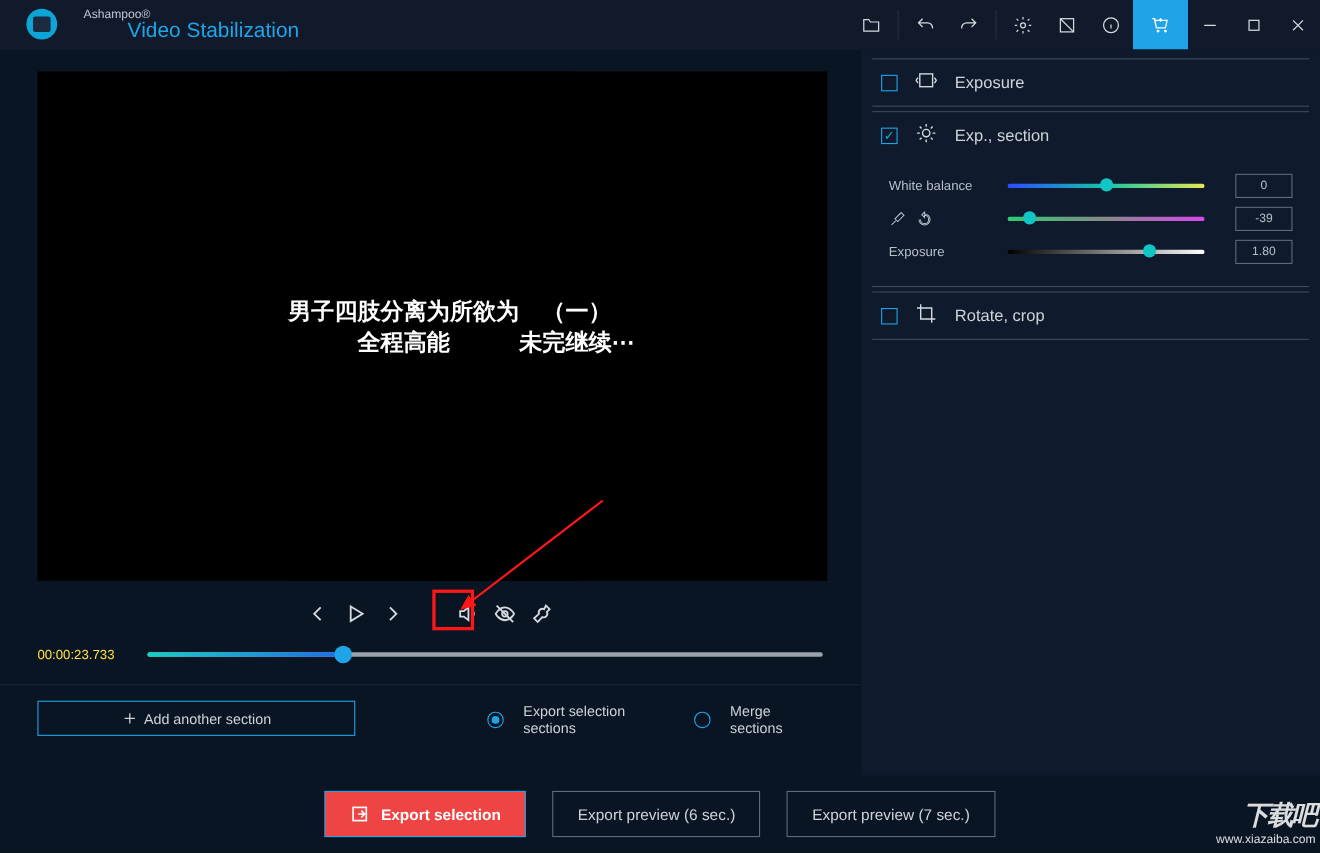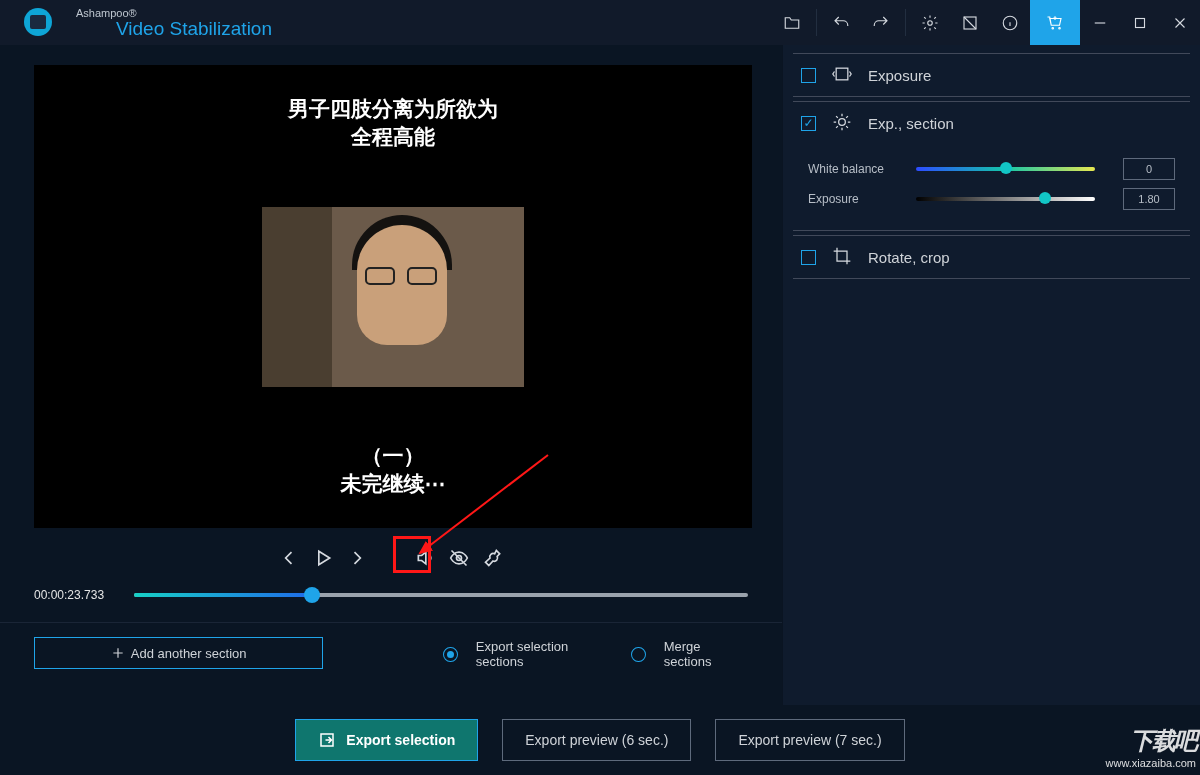--- a/index.html
+++ b/index.html
@@ -14,38 +14,38 @@
   .tb-right { margin-left:auto; display:flex; height:100%; }
   .tb-btn { width:40px; display:flex; align-items:center; justify-content:center; color:#d6dae0; cursor:pointer; }
   .tb-btn svg { width:18px; height:18px; stroke:#d6dae0; fill:none; stroke-width:1.5; }
   .cart { background:#1fa4e9; width:50px; }
   .cart svg { stroke:#fff; }
   .sep { width:1px; background:#222e40; height:60%; align-self:center; margin:0 4px; }
 
   .main { display:flex; height:660px; }
   .left { width:782px; display:flex; flex-direction:column; padding:20px 0 0 0; }
   .vid-frame { width:718px; height:463px; background:#000; margin-left:34px; position:relative; display:flex; align-items:center; justify-content:center; }
-  .vid-inner { width:262px; height:463px; background:#000; color:#fff; display:flex; flex-direction:column; align-items:center; justify-content:space-between; padding:30px 0; text-align:center; }
+  .vid-inner { width:262px; height:463px; background:#000; color:#fff; display:flex; align-items:center; justify-content:space-between; padding:30px 0; text-align:center; }
   .vid-top-text { font-size:21px; font-weight:bold; white-space:pre; }
   .vid-center-img { width:262px; height:180px; background:#6b5a4a; display:flex; align-items:center; justify-content:center; font-size:11px; color:#3a2f22; overflow:hidden; position:relative; }
   .face { width:90px; height:120px; border-radius:45px 45px 30px 30px; background:#c9a07a; position:absolute; left:95px; top:18px; }
   .hair { width:100px; height:55px; border-radius:50px 50px 0 0; background:#141210; position:absolute; left:90px; top:8px; }
   .glasses { position:absolute; left:103px; top:60px; width:72px; height:18px; display:flex; justify-content:space-between; }
   .lens { width:30px; height:18px; border:2px solid #222; border-radius:5px; }
   .wall { position:absolute; left:0; top:0; width:70px; height:100%; background:#4a3e30; }
   .vid-bot-text { font-size:21px; font-weight:bold; white-space:pre; }
   .arrow-svg { position:absolute; pointer-events:none; }
   .eye-highlight { position:absolute; border:3px solid #ff1717; }
 
   .controls { display:flex; align-items:center; justify-content:center; gap:14px; margin-top:10px; height:40px; position:relative; }
   .ctrl { color:#d6dae0; cursor:pointer; display:flex; align-items:center; justify-content:center; }
   .ctrl svg { width:20px; height:20px; stroke:#d6dae0; fill:none; stroke-width:2; }
 
   .timeline-row { display:flex; align-items:center; gap:20px; padding:10px 34px 0 34px; }
-  .timecode { font-size:12px; color:#e5e5e5; width:80px; }
+  .timecode { font-size:12px; color:#fde047; width:80px; }
   .timeline { flex:1; height:4px; background:#9aa2ac; border-radius:2px; position:relative; }
   .timeline-prog { position:absolute; left:0; top:0; height:100%; background:linear-gradient(90deg,#17d0c6,#1f6be9); border-radius:2px; }
   .timeline-thumb { position:absolute; top:-6px; width:16px; height:16px; border-radius:50%; background:#1fa4e9; cursor:pointer; }
 
   .section-row { margin-top:20px; border-top:1px solid #1a2536; padding:14px 34px 0 34px; }
   .section-label { text-align:center; font-size:13px; color:#b7bec7; margin-bottom:12px; }
   .section-body { display:flex; align-items:flex-end; }
   .add-btn { width:300px; height:32px; border:1px solid #1fa4e9; background:transparent; color:#cfd3d8; font-size:13px; display:flex; align-items:center; justify-content:center; gap:6px; cursor:pointer; }
   .radio-group { margin-left:120px; display:flex; gap:18px; font-size:13px; align-items:center; }
   .radio { width:15px; height:15px; border:1px solid #1fa4e9; border-radius:50%; display:inline-flex; align-items:center; justify-content:center; cursor:pointer; }
@@ -65,21 +65,21 @@
   .slider-val { width:52px; height:22px; border:1px solid #5e6a7c; color:#b7bec7; display:flex; align-items:center; justify-content:center; font-size:11px; }
   .wb-tools { display:flex; gap:10px; margin-left:0px; margin-top:4px; }
   .wb-tools svg { width:15px; height:15px; stroke:#b7bec7; fill:none; stroke-width:1.5; }
   .grad-wb { background:linear-gradient(90deg,#2d4cff,#14c6a8,#e8e850); }
   .grad-tint { background:linear-gradient(90deg,#2ecc71,#888,#d946ef); }
   .grad-exp { background:linear-gradient(90deg,#000,#fff); }
   .grad-sat { background:linear-gradient(90deg,#888,#1fa4e9 25%,#2ecc71 45%,#f1c40f 65%,#e74c3c 90%); }
 
   .footer { height:70px; background:#0a1523; display:flex; align-items:center; justify-content:center; gap:24px; }
   .fbtn { height:42px; padding:0 22px; display:flex; align-items:center; gap:10px; font-size:14px; cursor:pointer; border:1px solid #5e6a7c; background:transparent; color:#cfd3d8; }
-  .fbtn.primary { background:#0f766e; border-color:#1fa4e9; color:#fff; font-weight:600; }
+  .fbtn.primary { background:#ef4444; border-color:#1fa4e9; color:#fff; font-weight:600; }
   .fbtn svg { width:18px; height:18px; stroke:#fff; fill:none; stroke-width:2; }
 
   .watermark { position:absolute; right:4px; bottom:6px; text-align:right; pointer-events:none; opacity:.85; }
   .watermark .big { font-size:24px; font-weight:900; color:#fff; font-style:italic; letter-spacing:-2px; }
   .watermark .sm { font-size:11px; color:#fff; }
 </style>
 </head>
 <body>
 
 <div class="titlebar">
@@ -264,20 +264,36 @@
             </svg></span>
         <span>Exp., section</span>
       </div>
       <div class="panel-body">
         <div class="slider-row">
           <div class="slider-label">White balance</div>
           <div class="slider grad-wb">
               <div class="slider-thumb" style="left:calc(50% - 6px)"></div>
             </div>
           <div class="slider-val">0</div>
+        </div>
+        <div class="slider-row">
+          <div class="slider-label">
+            <div class="wb-tools">
+              <span><svg viewBox="0 0 24 24">
+                    <path d="M4 20l6-6M18 2l4 4-9 9-4-4z"></path>
+                  </svg></span>
+              <span><svg viewBox="0 0 24 24">
+                    <path d="M4 12a8 8 0 108-8V1L8 5l4 4V6a6 6 0 11-6 6"></path>
+                  </svg></span>
+            </div>
+          </div>
+          <div class="slider grad-tint">
+              <div class="slider-thumb" style="left:calc(11% - 6px)"></div>
+            </div>
+          <div class="slider-val">-39</div>
         </div>
         <div class="slider-row">
           <div class="slider-label">Exposure</div>
           <div class="slider grad-exp">
               <div class="slider-thumb" style="left:calc(72% - 6px)"></div>
             </div>
           <div class="slider-val">1.80</div>
         </div>
       </div>
     </div>

